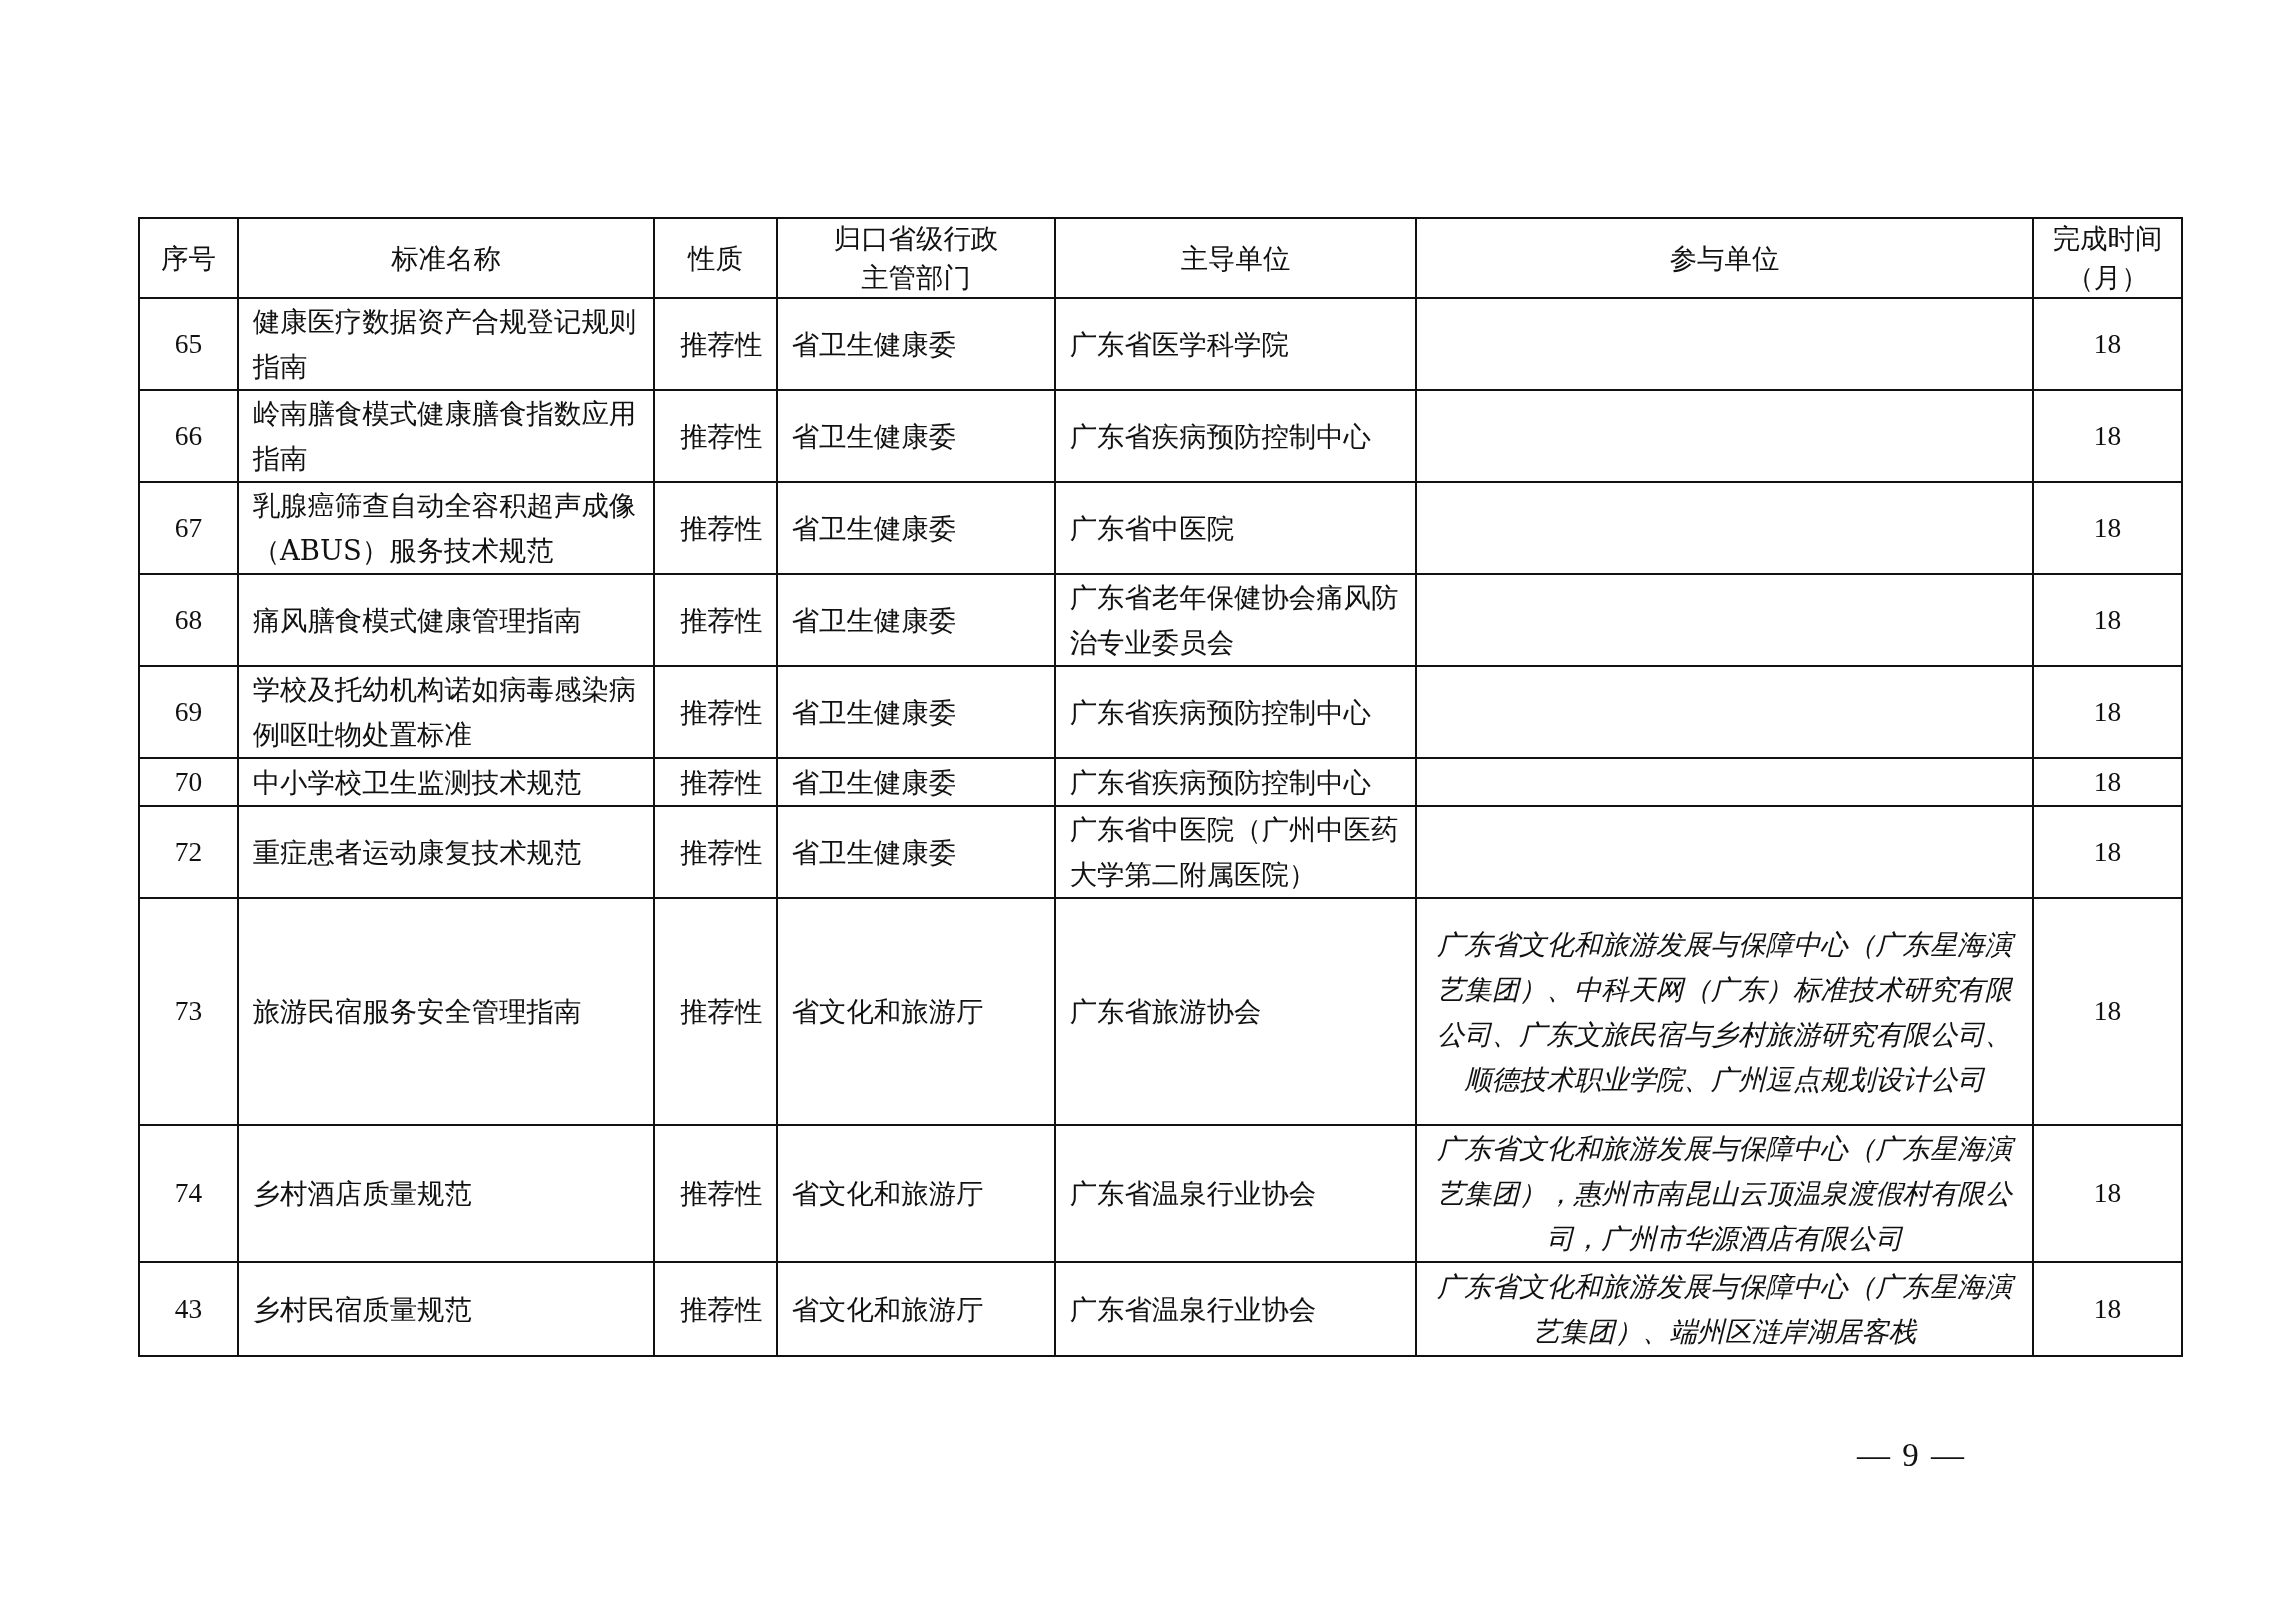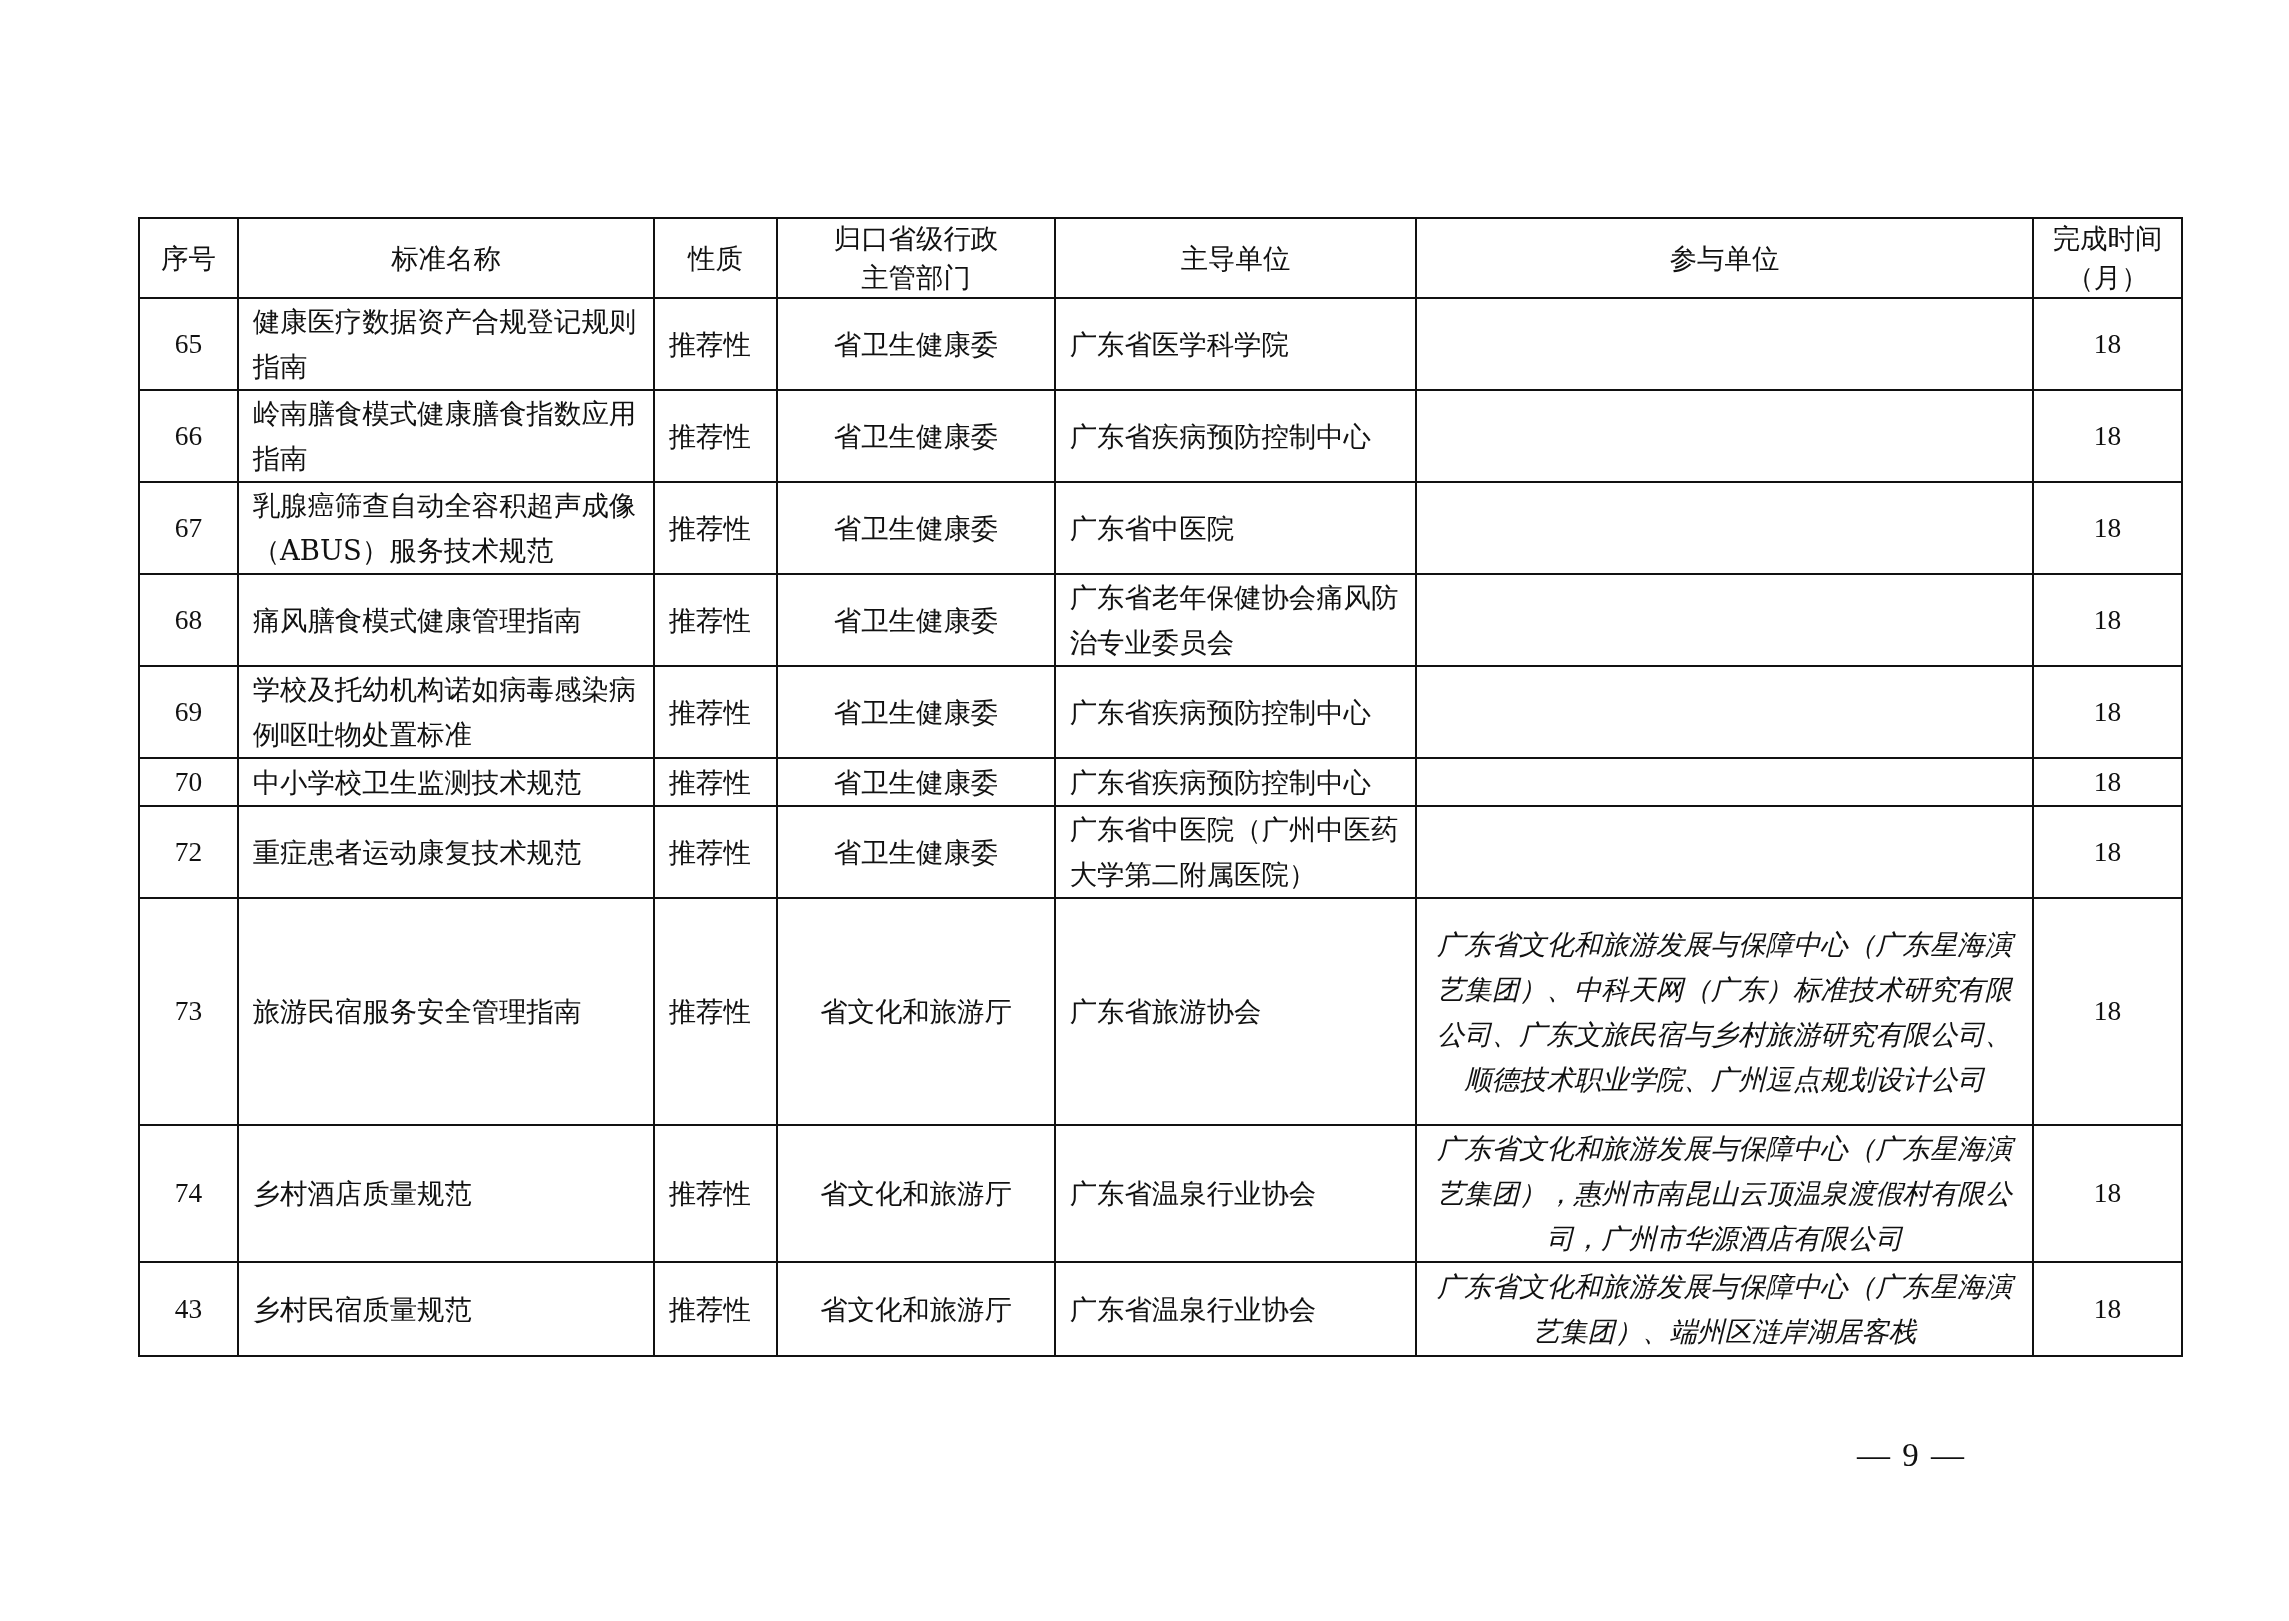--- a/index.html
+++ b/index.html
@@ -20,22 +20,22 @@
     padding: 0 13.7px;
     font-size: 27.4px;
     line-height: 45px;
     font-weight: normal;
     vertical-align: middle;
     overflow: hidden;
   }
   table.std th { text-align: center; line-height: 39px; }
   td.c-num { text-align: center; font-family: "Liberation Serif", "DejaVu Serif", serif; font-size: 28px; margin-top: 12px; }
   td.c-name { text-align: left; }
-  td.c-type { text-align: left; border-radius: 14px; }
-  td.c-dept { text-align: center; }
+  td.c-type { text-align: right; border-radius: 14px; }
+  td.c-dept { text-align: left; }
   td.c-lead { text-align: left; }
   td.c-part { text-align: center; font-style: italic; }
   td.c-time { text-align: center; font-family: "Liberation Serif", "DejaVu Serif", serif; font-size: 28px; }
   .page-number {
     position: absolute; top: 1437px; left: 1833px; width: 157px;
     text-align: center; font-size: 33px;
     font-family: "Liberation Serif", "DejaVu Serif", serif;
     letter-spacing: 2px;
   }
 </style>

